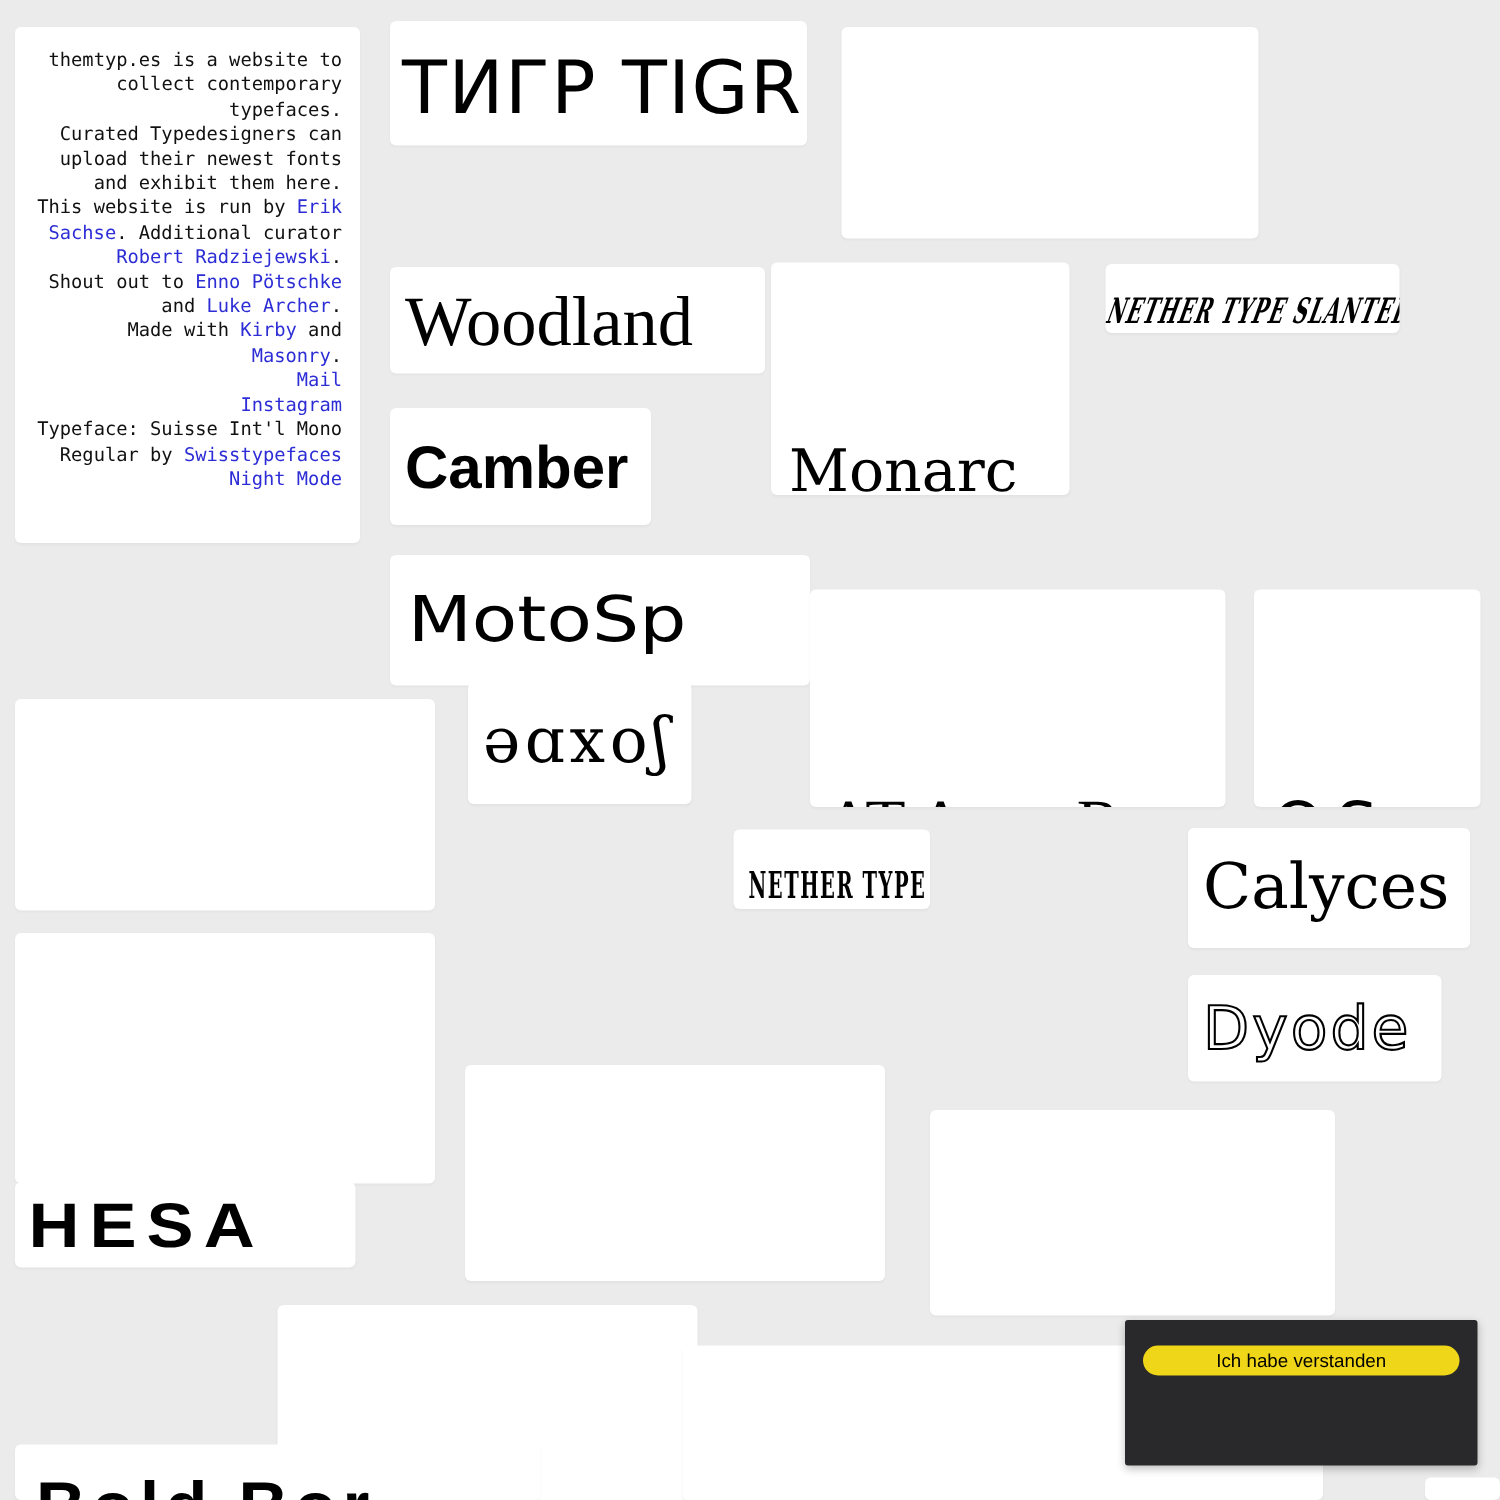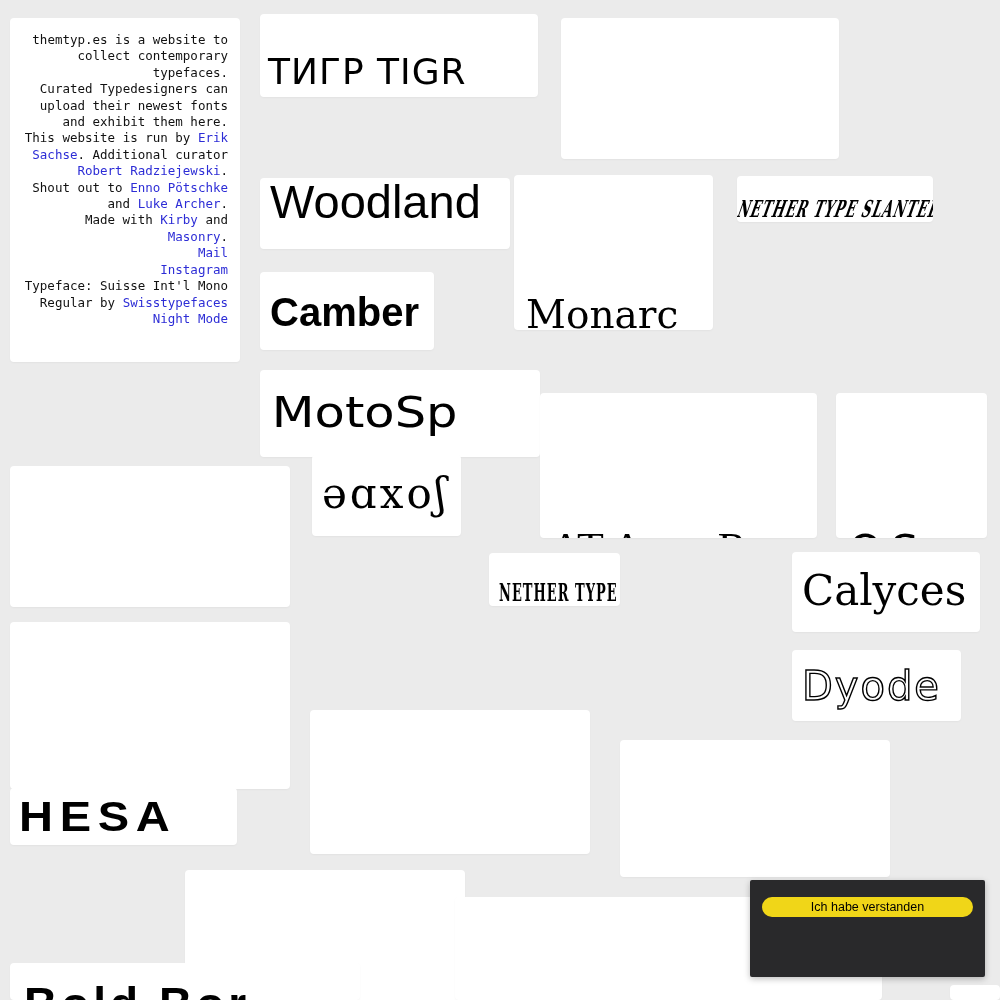--- a/index.html
+++ b/index.html
@@ -15,27 +15,27 @@
   }
   
   #info{left:10px;top:18px;width:230px;height:344px;padding:14px 12px;box-sizing:border-box;text-align:right;}
   #info .txt{font-size:12.5px;line-height:16.4px;color:#111;white-space:pre-wrap;}
   #info a{color:var(--link,#2d2dd6);text-decoration:none;cursor:pointer;}
   
   .spec{white-space:pre;line-height:1;}
   .ln{display:block;}
 
   #tigr{left:260px;top:14px;width:278px;height:83px;}
-  #tigr .spec{font-family:"DejaVu Sans",sans-serif;font-size:36px;padding:20px 0 0 8px;letter-spacing:1px;margin-top:20px;}
+  #tigr .spec{font-family:"DejaVu Sans",sans-serif;font-size:49px;padding:20px 0 0 8px;letter-spacing:1px;}
 
   #pickle{left:561px;top:18px;width:278px;height:141px;}
   #pickle .spec{font-family:"Liberation Sans",sans-serif;font-weight:900;font-size:45px;line-height:61px;padding:14px 0 0 10px;letter-spacing:-1px;}
 
   #woodland{left:260px;top:178px;width:250px;height:71px;}
-  #woodland .spec{font-family:Liberation Sans, sans-serif;font-size:47px;padding:0 0 0 10px;}
+  #woodland .spec{font-family:Liberation Serif, serif;font-size:47px;padding:14px 0 0 10px;}
 
   #monarch{left:514px;top:175px;width:199px;height:155px;}
   #monarch .spec{font-family:"DejaVu Serif",serif;font-size:39px;line-height:51px;padding:12px 0 0 12px;}
 
   #nether-slanted{left:737px;top:176px;width:196px;height:46px;}
   #nether-slanted .spec{font-family:"DejaVu Serif",serif;font-weight:bold;font-style:italic;font-size:13px;letter-spacing:1px;transform:skewX(-14deg) scaleY(1.8);transform-origin:left top;padding:12px 0 0 10px;}
 
   #camber{left:260px;top:272px;width:174px;height:78px;}
   #camber .spec{font-family:"Liberation Sans",sans-serif;font-weight:bold;font-size:40px;padding:20px 12px 0 10px;}
 

